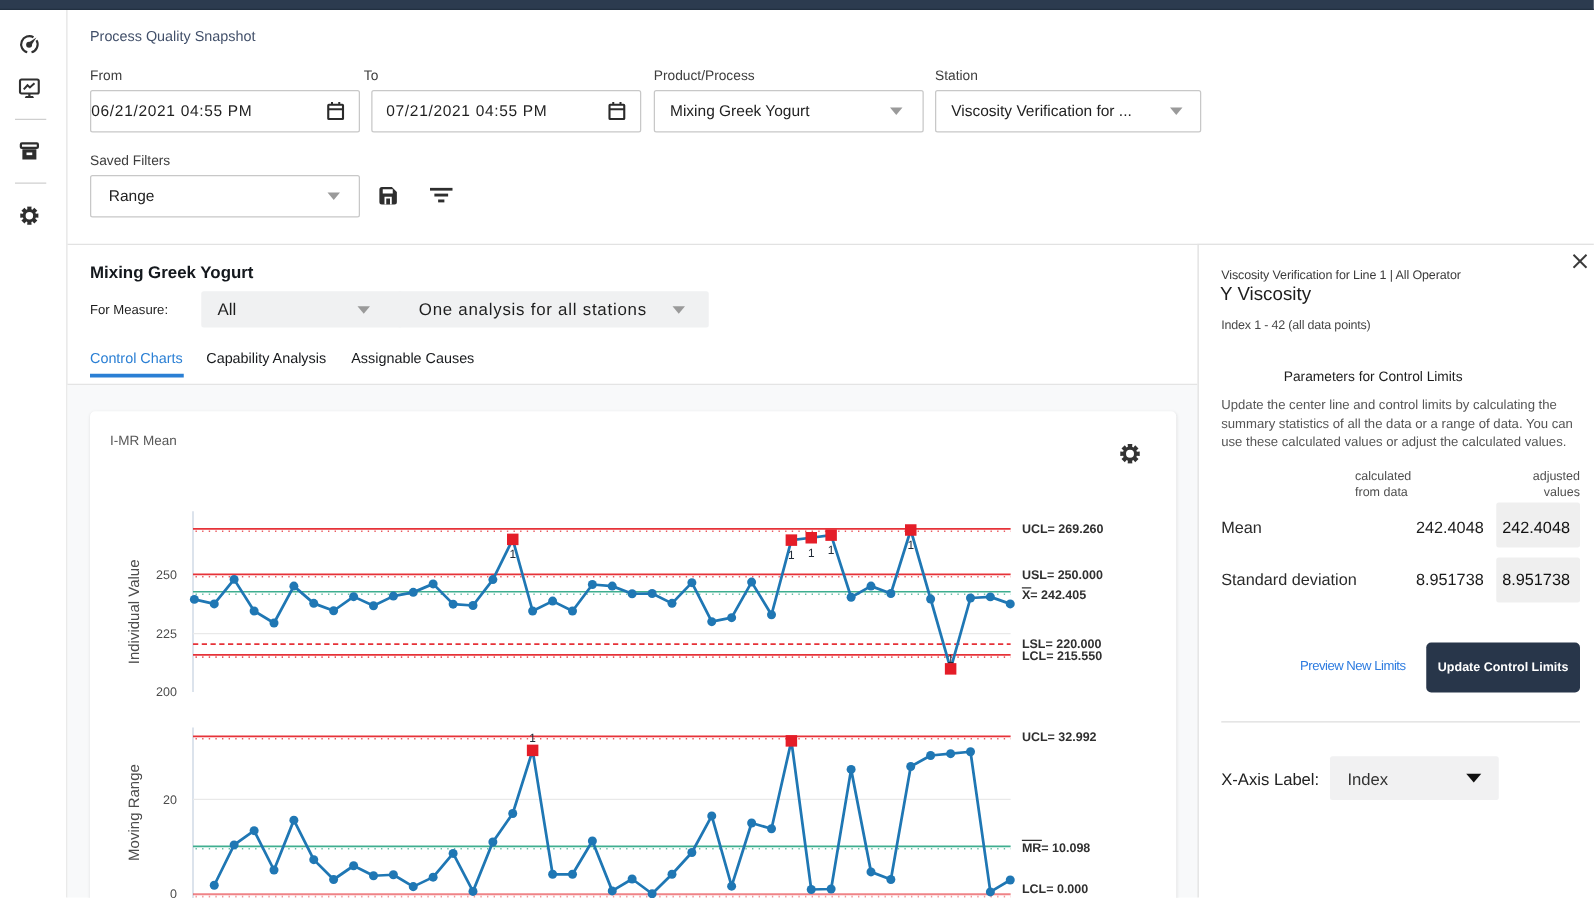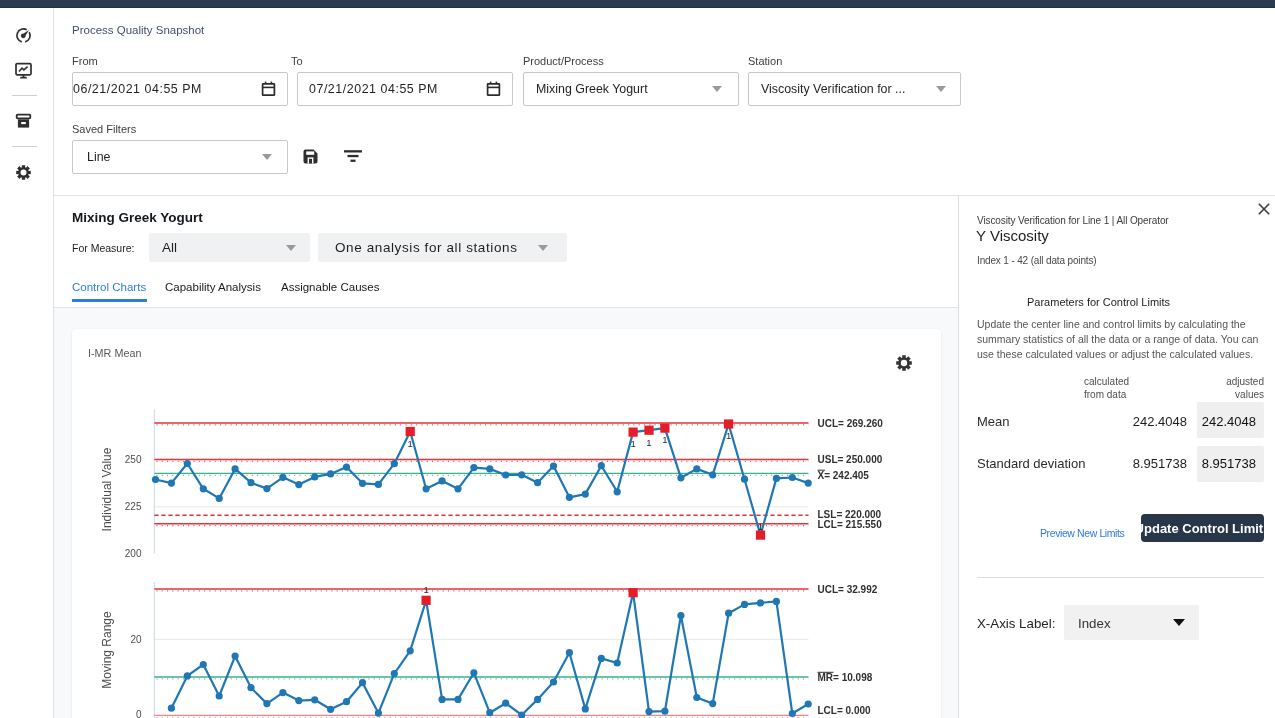--- a/index.html
+++ b/index.html
@@ -57,38 +57,38 @@
 <rect x="1.6" y="2.8" width="11.8" height="11.4" rx="0.5" fill="none" stroke="#2b2b2b" stroke-width="1.7"></rect>
 <line x1="1.6" y1="6.4" x2="13.4" y2="6.4" stroke="#2b2b2b" stroke-width="1.6"></line>
 <line x1="4.6" y1="0.6" x2="4.6" y2="3" stroke="#2b2b2b" stroke-width="1.6"></line>
 <line x1="10.4" y1="0.6" x2="10.4" y2="3" stroke="#2b2b2b" stroke-width="1.6"></line>
   </svg>
 <div class="abs inp" style="left:523px;top:72px;width:216px;padding-left:12px">Mixing Greek Yogurt</div>
 <div class="abs caret" style="left:712px;top:86px"></div>
 <div class="abs inp" style="left:748px;top:72px;width:213px;padding-left:12px">Viscosity Verification for ...</div>
 <div class="abs caret" style="left:936px;top:86px"></div>
 <div class="abs lbl" style="left:72px;top:123px">Saved Filters</div>
-<div class="abs inp" style="left:72px;top:140px;width:216px;padding-left:14px">Line</div>
+<div class="abs inp" style="left:72px;top:140px;width:216px;padding-left:14px">Range</div>
 <div class="abs caret" style="left:262px;top:154px"></div>
 <svg class="abs" style="left:302px;top:148px" width="17" height="17" viewBox="0 0 17 17">
 <path d="M1.5 3.5 A2 2 0 0 1 3.5 1.5 H11.5 L15.5 5.5 V13.5 A2 2 0 0 1 13.5 15.5 H3.5 A2 2 0 0 1 1.5 13.5 Z" fill="#2e2e2e"></path>
 <rect x="4.2" y="3.4" width="8" height="3.4" fill="#fff"></rect>
 <rect x="5.6" y="9.4" width="5.8" height="6.1" fill="#fff"></rect>
 <rect x="7" y="10.8" width="3" height="4.7" fill="#2e2e2e"></rect>
   </svg>
 <svg class="abs" style="left:343px;top:150px" width="20" height="13" viewBox="0 0 20 13">
 <rect x="1" y="0.2" width="18" height="2.3" fill="#2e2e2e"></rect>
 <rect x="4.5" y="4.9" width="11" height="2.3" fill="#2e2e2e"></rect>
 <rect x="7.5" y="9.6" width="5" height="2.3" fill="#2e2e2e"></rect>
   </svg>
 <div class="abs" style="left:54px;top:195px;width:1221px;height:1px;background:#e2e2e2"></div>
 
 <div class="abs" style="left:72px;top:210px;font-size:13.5px;font-weight:bold;color:#14181d">Mixing Greek Yogurt</div>
 <div class="abs" style="left:72px;top:242px;font-size:10.5px;color:#1d1d1d">For Measure:</div>
-<div class="abs gsel" style="left:149px;top:233px;width:161px;padding-left:13px">All</div>
+<div class="abs gsel" style="left:161px;top:233px;width:161px;padding-left:13px">All</div>
 <div class="abs caret" style="left:286px;top:245px"></div>
 <div class="abs gsel" style="left:318px;top:233px;width:249px;padding-left:17px;letter-spacing:0.6px">One analysis for all stations</div>
 <div class="abs caret" style="left:538px;top:245px"></div>
 <div class="abs" style="left:72px;top:281px;font-size:11.5px;color:#2a7fd4">Control Charts</div>
 <div class="abs" style="left:165px;top:281px;font-size:11.5px;color:#17191c">Capability Analysis</div>
 <div class="abs" style="left:281px;top:281px;font-size:11.5px;color:#17191c">Assignable Causes</div>
 <div class="abs" style="left:72px;top:299px;width:75px;height:3px;background:#2a7fd4"></div>
 <div class="abs" style="left:54px;top:307px;width:904px;height:1px;background:#e4e4e4"></div>
 
 <div class="abs" style="left:54px;top:308px;width:904px;height:410px;background:#f8f9fa"></div>
@@ -243,18 +243,18 @@
 <div class="abs" style="left:1164px;top:375px;width:100px;font-size:10px;color:#4f4f4f;line-height:13.4px;text-align:right">adjusted<br>values</div>
 <div class="abs" style="left:1197px;top:402px;width:67px;height:36px;background:#efefef;border-radius:2px"></div>
 <div class="abs" style="left:1197px;top:446px;width:67px;height:36px;background:#efefef;border-radius:2px"></div>
 <div class="abs" style="left:977px;top:414px;font-size:13px;color:#2b2b2b">Mean</div>
 <div class="abs" style="left:1087px;top:414px;width:100px;font-size:13px;color:#1d1d1d;text-align:right">242.4048</div>
 <div class="abs" style="left:1156px;top:414px;width:100px;font-size:13px;color:#111;text-align:right">242.4048</div>
 <div class="abs" style="left:977px;top:456px;font-size:13px;color:#2b2b2b">Standard deviation</div>
 <div class="abs" style="left:1087px;top:456px;width:100px;font-size:13px;color:#1d1d1d;text-align:right">8.951738</div>
 <div class="abs" style="left:1156px;top:456px;width:100px;font-size:13px;color:#111;text-align:right">8.951738</div>
 <div class="abs" style="left:1040px;top:527px;font-size:10.5px;color:#2c7be0;letter-spacing:-0.4px">Preview New Limits</div>
-<div class="abs" style="left:1141px;top:514px;width:123px;height:28px;background:#28364a;border-radius:4px;display:flex;align-items:center;justify-content:center;font-size:13px;font-weight:bold;color:#fff;white-space:nowrap">Update Control Limits</div>
+<div class="abs" style="left:1141px;top:514px;width:123px;height:40px;background:#28364a;border-radius:4px;display:flex;align-items:center;justify-content:center;font-size:10px;font-weight:bold;color:#fff;white-space:nowrap">Update Control Limits</div>
 <div class="abs" style="left:977px;top:577px;width:287px;height:1px;background:#ddd"></div>
 <div class="abs" style="left:977px;top:616px;font-size:13.3px;color:#232323">X-Axis Label:</div>
 <div class="abs" style="left:1064px;top:605px;width:135px;height:35px;background:#f1f1f2;border-radius:2px"></div>
 <div class="abs" style="left:1078px;top:616px;font-size:13.3px;color:#333">Index</div>
 <div class="abs" style="left:1173px;top:619px;width:0;height:0;border-left:6.3px solid transparent;border-right:6.3px solid transparent;border-top:7px solid #111"></div>
 
 </body></html>

